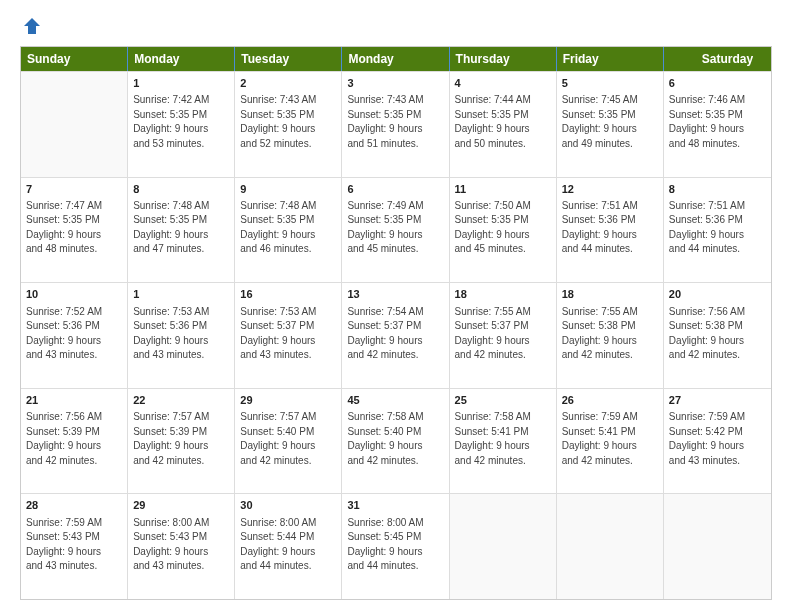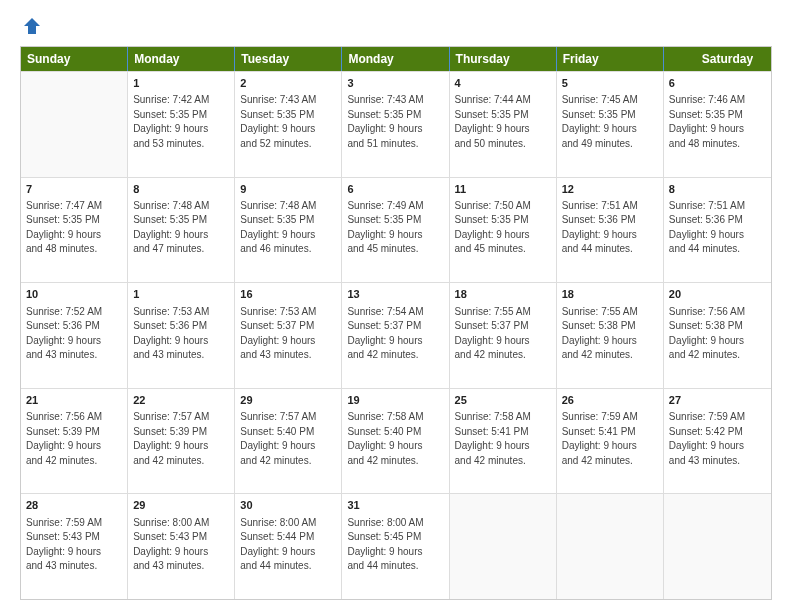--- a/index.html
+++ b/index.html
@@ -248,21 +248,21 @@
           </div>
           <div class="cal-cell">
             <span class="day-num">22</span>
             <div class="cell-text">Sunrise: 7:57 AM<br>Sunset: 5:39 PM<br>Daylight: 9 hours<br>and 42 minutes.</div>
           </div>
           <div class="cal-cell">
             <span class="day-num">29</span>
             <div class="cell-text">Sunrise: 7:57 AM<br>Sunset: 5:40 PM<br>Daylight: 9 hours<br>and 42 minutes.</div>
           </div>
           <div class="cal-cell">
-            <span class="day-num">19</span>
+            <span class="day-num">45</span>
             <div class="cell-text">Sunrise: 7:58 AM<br>Sunset: 5:40 PM<br>Daylight: 9 hours<br>and 42 minutes.</div>
           </div>
           <div class="cal-cell">
             <span class="day-num">25</span>
             <div class="cell-text">Sunrise: 7:58 AM<br>Sunset: 5:41 PM<br>Daylight: 9 hours<br>and 42 minutes.</div>
           </div>
           <div class="cal-cell">
             <span class="day-num">26</span>
             <div class="cell-text">Sunrise: 7:59 AM<br>Sunset: 5:41 PM<br>Daylight: 9 hours<br>and 42 minutes.</div>
           </div>

